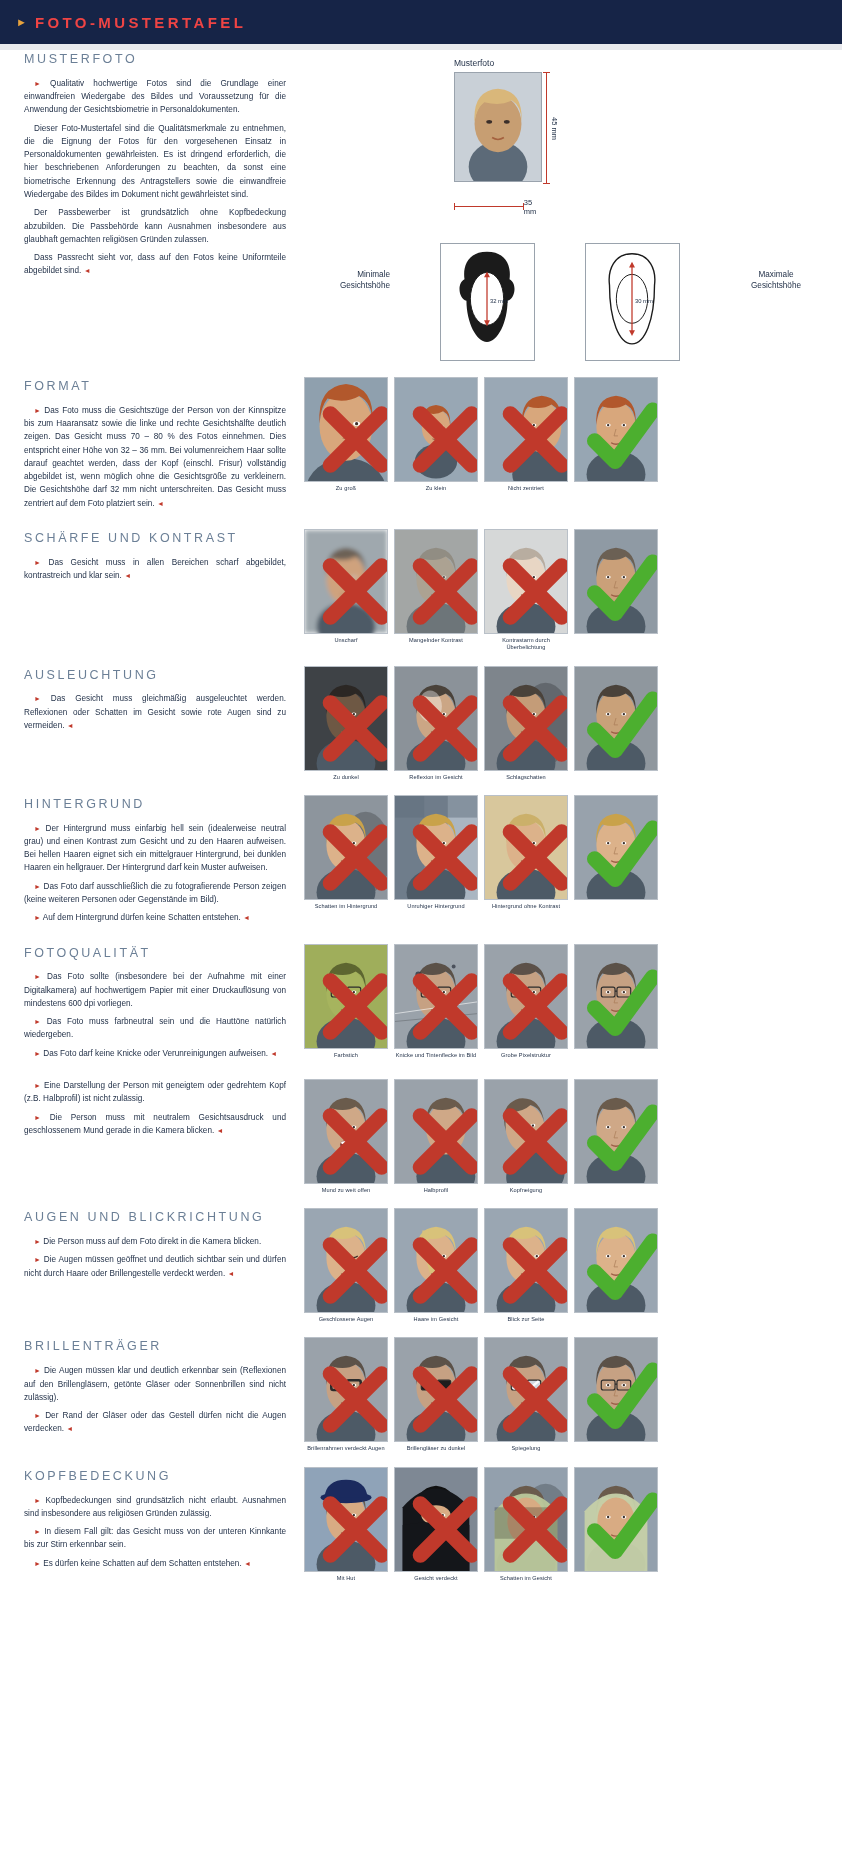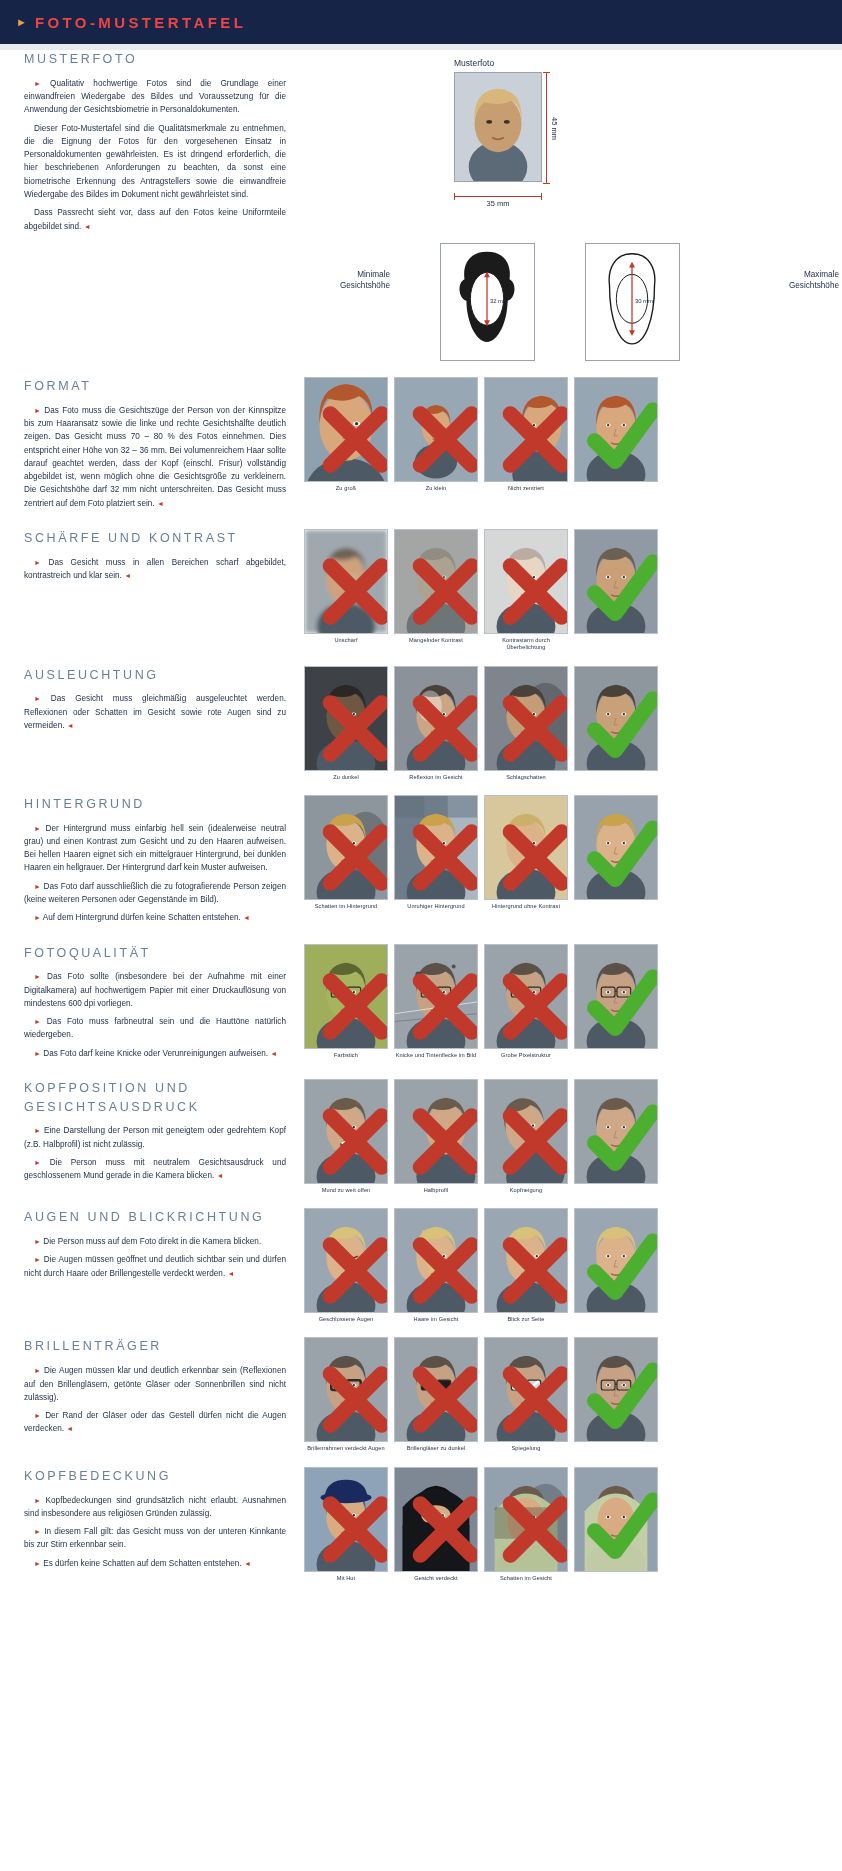--- a/index.html
+++ b/index.html
@@ -94,37 +94,37 @@
   .dim-v .line:before { top:0; }
   .dim-v .line:after { bottom:0; }
   .dim-v span {
     font-size: 7.5px; color:#1e2d45; margin-left:3px;
     writing-mode: vertical-rl; text-orientation: mixed;
   }
   .dim-h {
     position: absolute;
     left: 150px; top: 146px;
     width: 88px;
-    display:flex; align-items:center; flex-direction:column;
+    display:flex; align-items:center; flex-direction:row;
   }
   .dim-h .line { width:100%; height:1px; background:#c0392b; position:relative; }
   .dim-h .line:before, .dim-h .line:after {
     content:""; position:absolute; top:-3px; height:7px; width:1px; background:#c0392b;
   }
   .dim-h .line:before { left:0; }
   .dim-h .line:after { right:0; }
   .dim-h span { font-size:7.5px; color:#1e2d45; margin-top:2px; }
 
   
   .headdia {
     display:flex; align-items:flex-start; padding: 18px 0 0 0;
     margin-left: 24px;
   }
   .hd-label { font-size:8.2px; color:#1e2d45; text-align:right; width:86px; padding-top:26px; line-height:1.4;}
-  .hd-label.right { text-align:right; padding-left:8px; width:96px;margin-left:19px;}
+  .hd-label.right { text-align:center; padding-left:8px; width:96px;}
   .hd-box {
     width: 95px; height: 118px; border:1px solid #9aa3ad; position:relative;
     background:#fff;
   }
   .hd-box svg { display:block; }
 
   
   .grid {
     display: flex;
     gap: 6px;
@@ -169,20 +169,21 @@
   </div>
   <div class="header-rule"></div>
 
   <div class="content">
 
     <div class="row" style="">
       <div class="col-text">
         <h2 class="section">MUSTERFOTO</h2>
         <p class="body"><span class="mk">►</span> <span>Qualitativ hochwertige Fotos sind die Grundlage einer einwandfreien Wiedergabe des Bildes und Voraussetzung für die Anwendung der Gesichtsbiometrie in Personaldokumenten.</span></p>
         <p class="body"><span>Dieser Foto-Mustertafel sind die Qualitätsmerkmale zu entnehmen, die die Eignung der Fotos für den vorgesehenen Einsatz in Personaldokumenten gewährleisten. Es ist dringend erforderlich, die hier beschriebenen Anforderungen zu beachten, da sonst eine biometrische Erkennung des Antragstellers sowie die einwandfreie Wiedergabe des Bildes im Dokument nicht gewährleistet sind.</span></p>
+        <p class="body"><span>Der Passbewerber ist grundsätzlich ohne Kopfbedeckung abzubilden. Die Passbehörde kann Ausnahmen insbesondere aus glaubhaft gemachten religiösen Gründen zulassen.</span></p>
         <p class="body"><span>Dass Passrecht sieht vor, dass auf den Fotos keine Uniformteile abgebildet sind.</span> <span class="mk">◄</span></p>
       </div>
       <div class="col-right">
         <div class="muster-wrap" style="position:relative;height:175px;">
           <div class="muster-label">Musterfoto</div>
           <div class="muster-photo-box">
             <svg viewBox="0 0 88 110" preserveAspectRatio="xMidYMid slice">
               <rect width="88" height="110" fill="#c9d0d7"></rect>
               <ellipse cx="44" cy="96" rx="30" ry="26" fill="#5c6a78"></ellipse>
               <ellipse cx="44" cy="52" rx="24" ry="29" fill="#c79e72"></ellipse>
@@ -812,22 +813,20 @@
                     <path d="M8 26 L20 38 L42 8" stroke="#4caf2f" stroke-width="9" fill="none" stroke-linecap="round" stroke-linejoin="round"></path>
                   </svg>
                 </div>
                 <div class="caption"></div>
               </div>
             </div>
           </div>
         </div>
         <div class="row sec">
           <div class="col-text">
-            <h2 class="section" style="white-space: pre-line;">KOPFPOSITION UND
-GESICHTSAUSDRUCK</h2>
             <p class="body"><span class="mk">►</span> <span>Eine Darstellung der Person mit geneigtem oder gedrehtem Kopf (z.B. Halbprofil) ist nicht zulässig.</span></p>
             <p class="body"><span class="mk">►</span> <span>Die Person muss mit neutralem Gesichtsausdruck und geschlossenem Mund gerade in die Kamera blicken.</span> <span class="mk">◄</span></p>
           </div>
           <div class="col-right">
             <div class="grid">
               <div class="cell">
                 <div class="photo">
                   <svg viewBox="0 0 84 105" preserveAspectRatio="xMidYMid slice">
                     <defs></defs>
                     <g>

